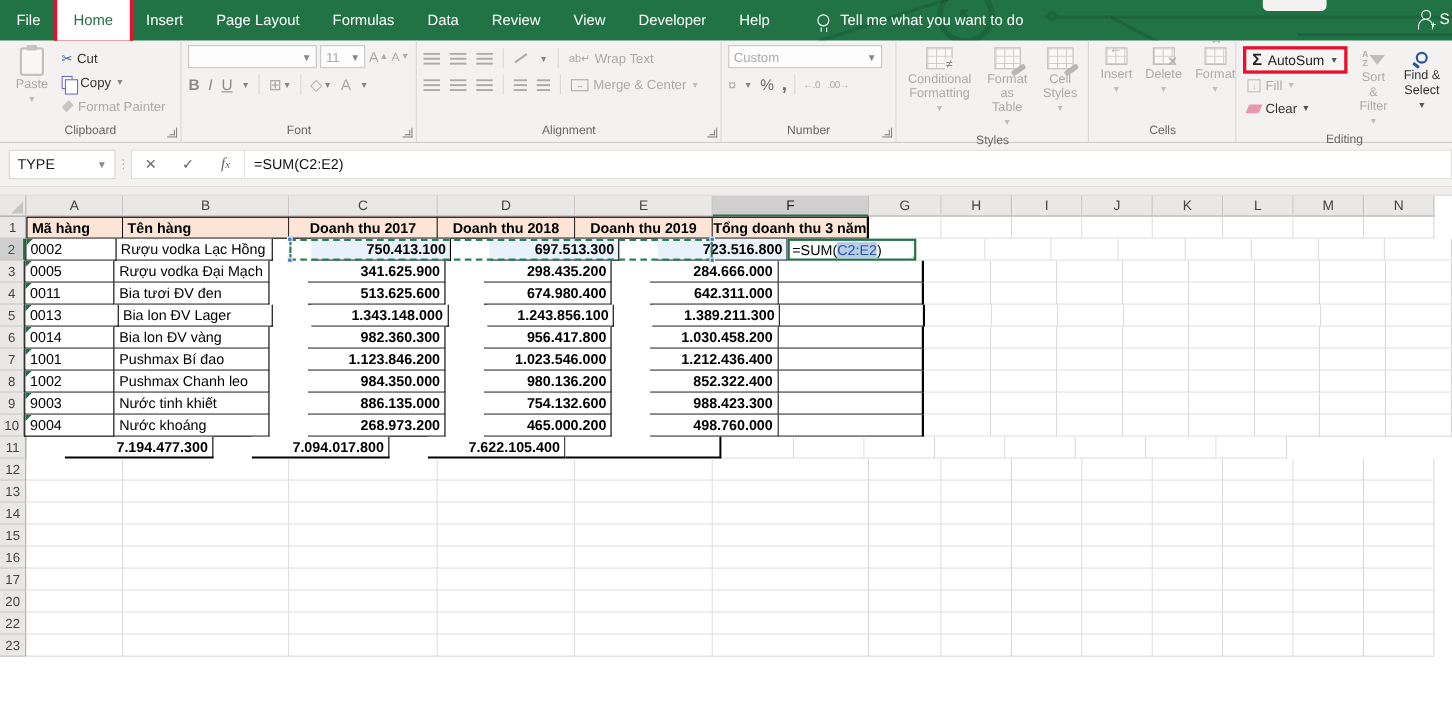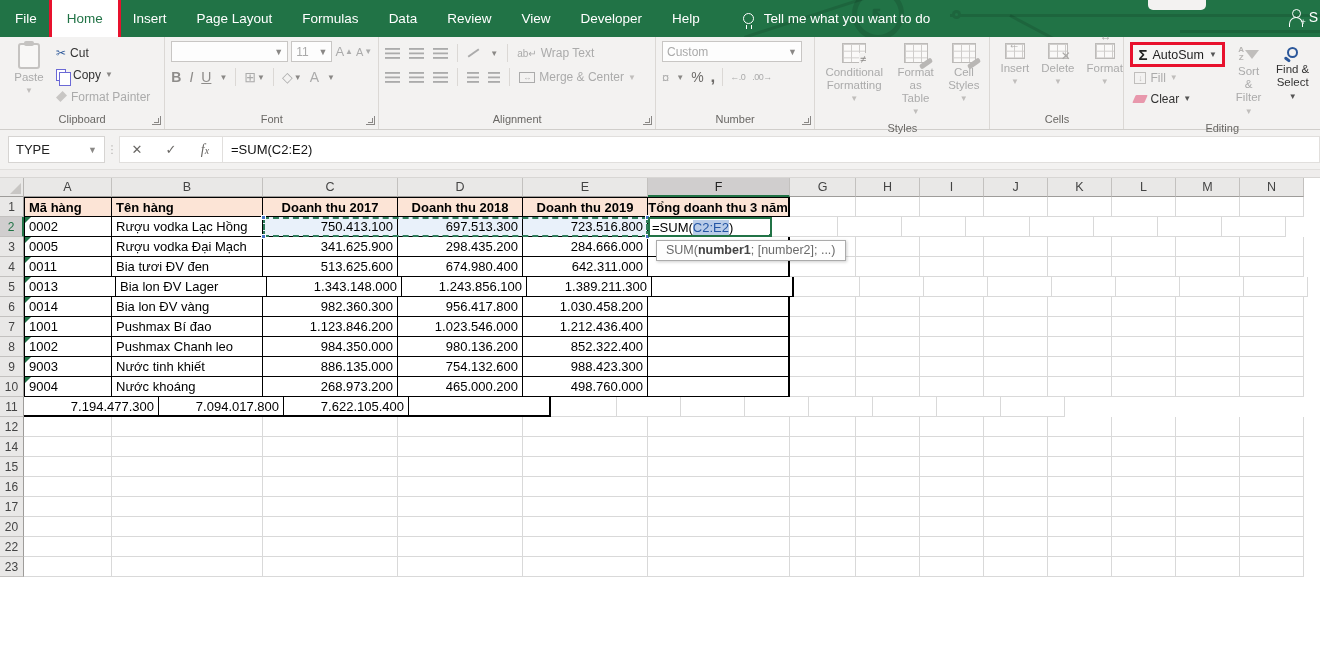--- a/index.html
+++ b/index.html
@@ -100,21 +100,21 @@
   .rhead.act { background:#d0cece; color:#217346; border-right:2px solid #217346; }
   .r { display:flex; height:20px; }
   .c { border-right:1px solid #d9d9d9; border-bottom:1px solid #d9d9d9; font-size:13px; color:#000; display:flex; align-items:center; padding:0 4px; overflow:hidden; white-space:nowrap; background:#fff; }
   .t { border-right:1px solid #000; border-bottom:1px solid #000; }
   .t.top { border-top:1px solid #000; }
   .t.left { border-left:1px solid #000; }
   .t.thickb { border-bottom-width:2px; }
   .t.thickr { border-right-width:2px; }
   .hdr { background:#fce4d6; font-weight:bold; }
   .ctr { justify-content:center; text-align:center; padding:0 1px; }
-  .num { justify-content:flex-end; font-weight:normal; }
+  .num { justify-content:flex-end; font-weight:bold;margin-left:35px; }
   .err { position:relative; }
   .err:before { content:''; position:absolute; left:0; top:0; border-top:6px solid #1e7145; border-right:6px solid transparent; }
   .rangesel { background:#e9f1fa; }
   .editcell { position:relative; z-index:6; border:2px solid #217346 !important; background:#fff; padding:0 2px; font-size:13px; display:flex; align-items:center; }
   .fillhandle { position:absolute; right:-4px; bottom:-4px; width:6px; height:6px; background:#217346; border:1px solid #fff; }
   .refhl { background:#b9cce8; color:#2456a4; }
   .ants { position:absolute; border:2px dashed #2e7d5b; z-index:5; pointer-events:none; }
   .ants span { position:absolute; width:5px; height:5px; background:#4472c4; border:1px solid #fff; }
   .ants .tl { left:-4px; top:-4px; } .ants .tr { right:-4px; top:-4px; }
   .ants .bl { left:-4px; bottom:-4px; } .ants .br { right:-4px; bottom:-4px; }
@@ -600,20 +600,37 @@
         <div class="c" style="width: 66px;"></div>
         <div class="c" style="width: 64px;"></div>
         <div class="c" style="width: 64px;"></div>
         <div class="c" style="width: 64px;"></div>
         <div class="c" style="width: 64px;"></div>
         <div class="c" style="width: 64px;"></div>
         <div class="c" style="width: 64px;"></div>
         <div class="c" style="width: 64px;"></div>
       </div>
       <div class="r">
+        <div class="rhead">13</div>
+        <div class="c" style="width: 88px;"></div>
+        <div class="c" style="width: 151px;"></div>
+        <div class="c" style="width: 135px;"></div>
+        <div class="c" style="width: 125px;"></div>
+        <div class="c" style="width: 125px;"></div>
+        <div class="c" style="width: 142px;"></div>
+        <div class="c" style="width: 66px;"></div>
+        <div class="c" style="width: 64px;"></div>
+        <div class="c" style="width: 64px;"></div>
+        <div class="c" style="width: 64px;"></div>
+        <div class="c" style="width: 64px;"></div>
+        <div class="c" style="width: 64px;"></div>
+        <div class="c" style="width: 64px;"></div>
+        <div class="c" style="width: 64px;"></div>
+      </div>
+      <div class="r">
         <div class="rhead">14</div>
         <div class="c" style="width: 88px;"></div>
         <div class="c" style="width: 151px;"></div>
         <div class="c" style="width: 135px;"></div>
         <div class="c" style="width: 125px;"></div>
         <div class="c" style="width: 125px;"></div>
         <div class="c" style="width: 142px;"></div>
         <div class="c" style="width: 66px;"></div>
         <div class="c" style="width: 64px;"></div>
         <div class="c" style="width: 64px;"></div>
@@ -725,16 +742,13 @@
         <div class="c" style="width: 64px;"></div>
         <div class="c" style="width: 64px;"></div>
       </div>
     </div>
   <div class="ants" style="left: 263px; top: 39px; width: 385px; height: 20px;">
     <span class="tl"></span>
       <span class="tr"></span>
       <span class="bl"></span>
       <span class="br"></span>
   </div>
-  <div class="ftip" style="left: 656px; top: 62px;">
-    <span>SUM(</span><b>number1</b><span>; [number2]; ...)</span>
-  </div>
 </div>
 
 </body></html>

